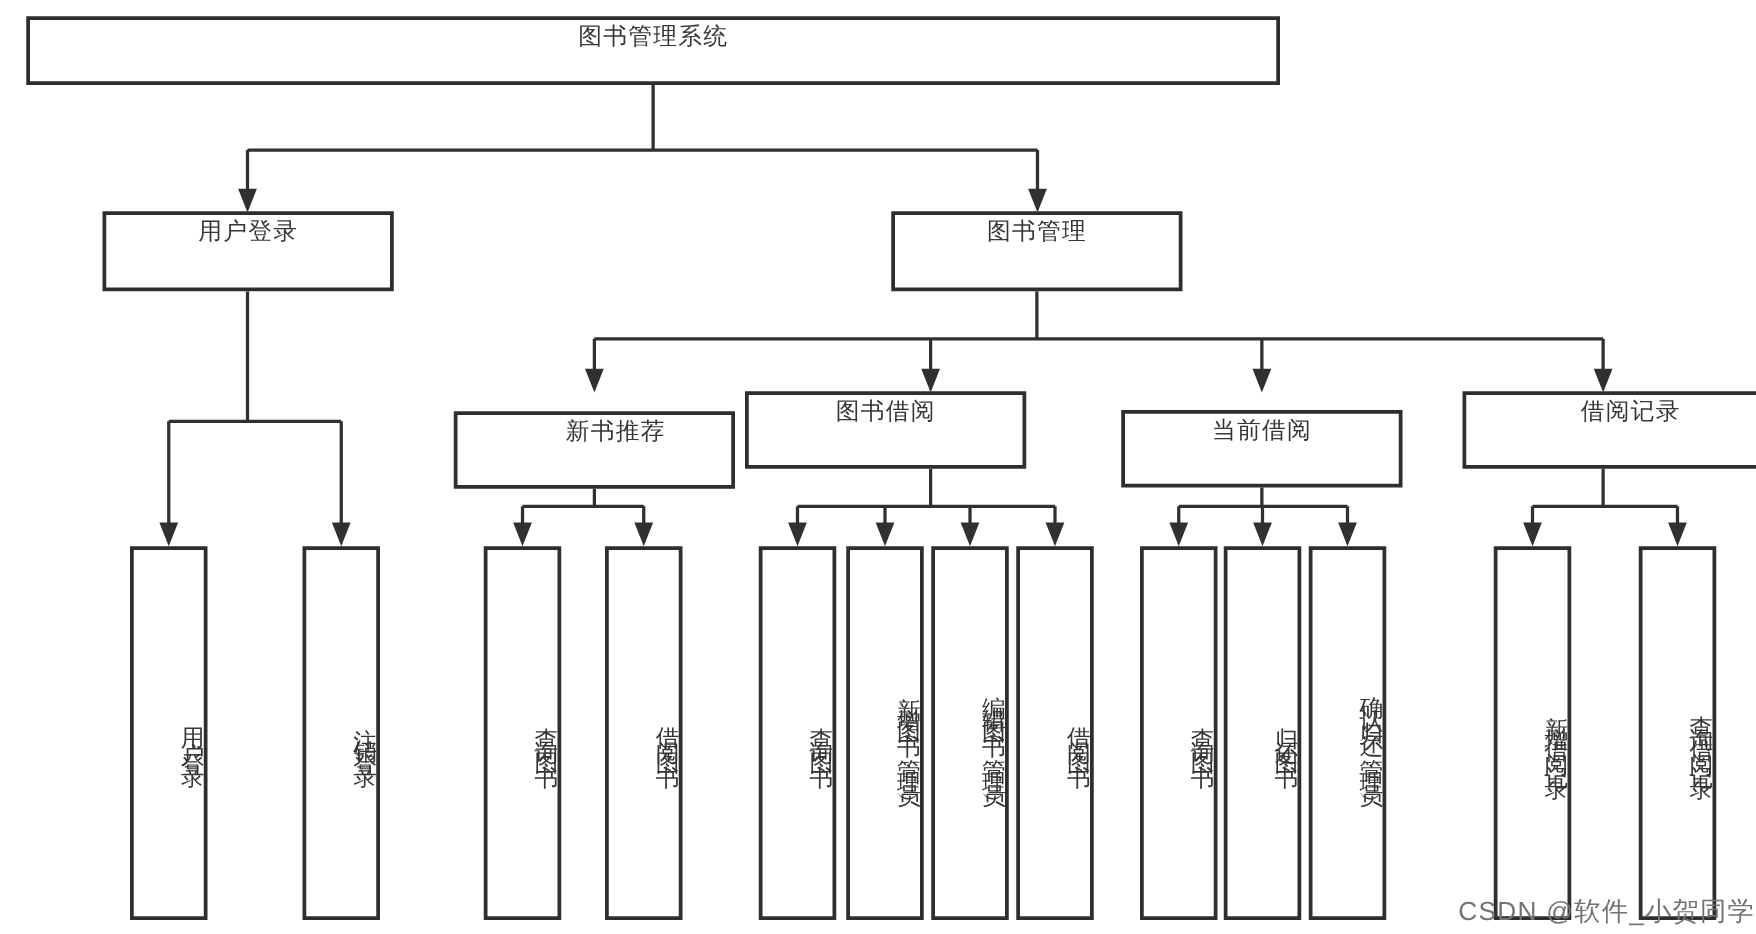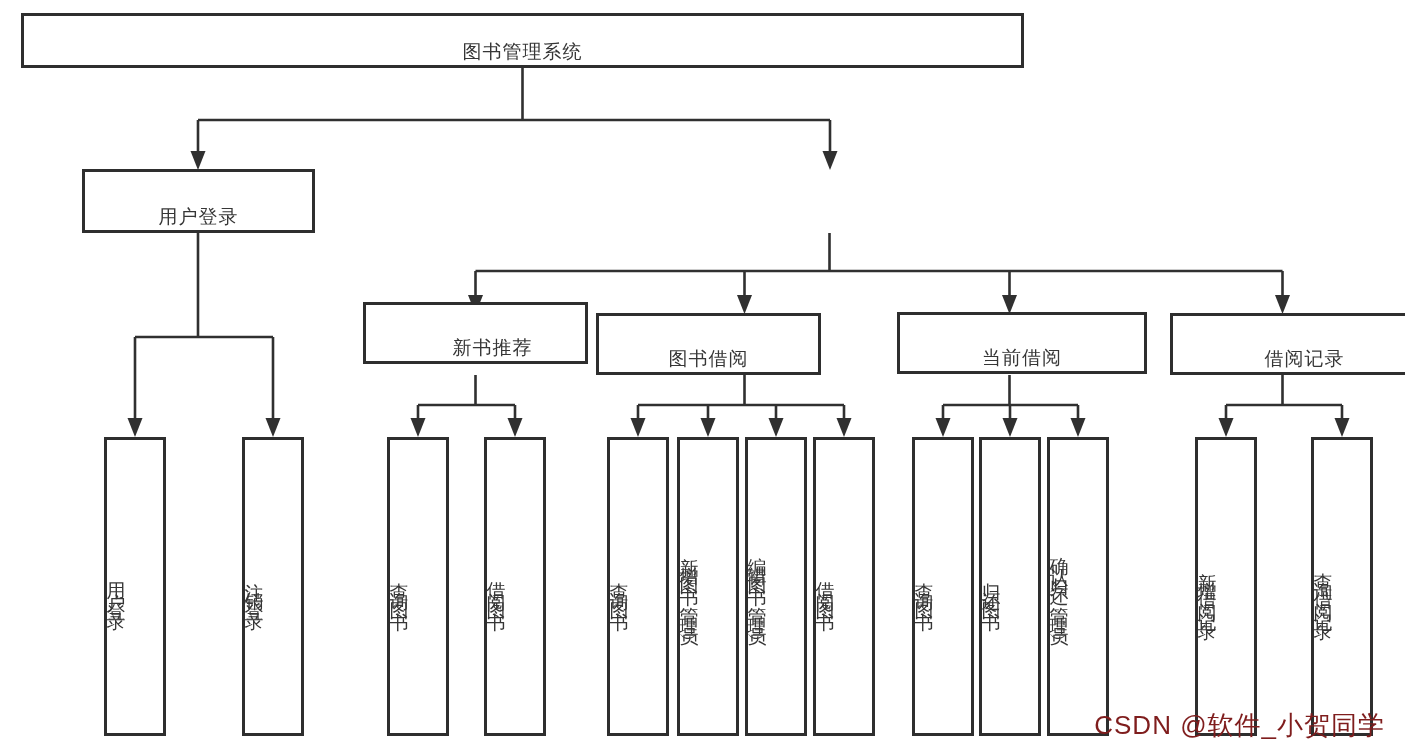--- a/index.html
+++ b/index.html
@@ -21,41 +21,41 @@
     left: 0; top: 0;
     width: 1405px; height: 747px;
     pointer-events: none;
   }
   .node {
     position: absolute;
     box-sizing: border-box;
     border: 3px solid #2e2e2e;
     background: #ffffff;
     display: flex;
-    align-items: flex-end;
+    align-items: flex-start;
     justify-content: center;
     text-align: center;
   }
   .h-node {
     font-size: 19px;
     letter-spacing: 1px;
   }
   .v-node {
     writing-mode: vertical-rl;
     text-orientation: mixed;
     font-size: 19px;
     letter-spacing: 10px;
     line-height: 1;
   }
   .watermark {
     position: absolute;
-    right: 20px;
+    right: 1px;
     bottom: 4px;
-    font-size: 26px;
-    color: #7f1d1d;
+    font-size: 21px;
+    color: #737373;
     letter-spacing: 1px;
     white-space: nowrap;
   }
 </style>
 </head>
 <body>
 
 <div class="stage">
 
   <svg class="connectors" viewBox="0 0 1405 747" xmlns="http://www.w3.org/2000/svg">
@@ -98,28 +98,31 @@
     </g>
   </svg>
 
   <div class="node h-node" style="left:21px; top:13px; width:1003px; height:55px;">
     <span>图书管理系统</span>
   </div>
 
   <div class="node h-node" style="left:82px; top:169px; width:233px; height:64px;">
     <span>用户登录</span>
   </div>
+  <div class="node h-node" style="left:713px; top:169px; width:233px; height:64px;">
+    <span>图书管理</span>
+  </div>
 
-  <div class="node h-node" style="left:363px; top:302px; width:225px; height:62px;padding-left:34px;">
+  <div class="node h-node" style="left:363px; top:329px; width:225px; height:62px;padding-left:34px;">
     <span>新书推荐</span>
   </div>
   <div class="node h-node" style="left:596px; top:313px; width:225px; height:62px;">
     <span>图书借阅</span>
   </div>
-  <div class="node h-node" style="left:897px; top:312px; width:250px; height:62px;">
+  <div class="node h-node" style="left:897px; top:328px; width:225px; height:62px;">
     <span>当前借阅</span>
   </div>
   <div class="node h-node" style="left:1170px; top:313px; width:269px; height:62px;">
     <span>借阅记录</span>
   </div>
 
   <div class="node v-node" style="left:104px; top:437px; width:62px; height:299px;">
     <span>用户登录</span>
   </div>
   <div class="node v-node" style="left:242px; top:437px; width:62px; height:299px;">

